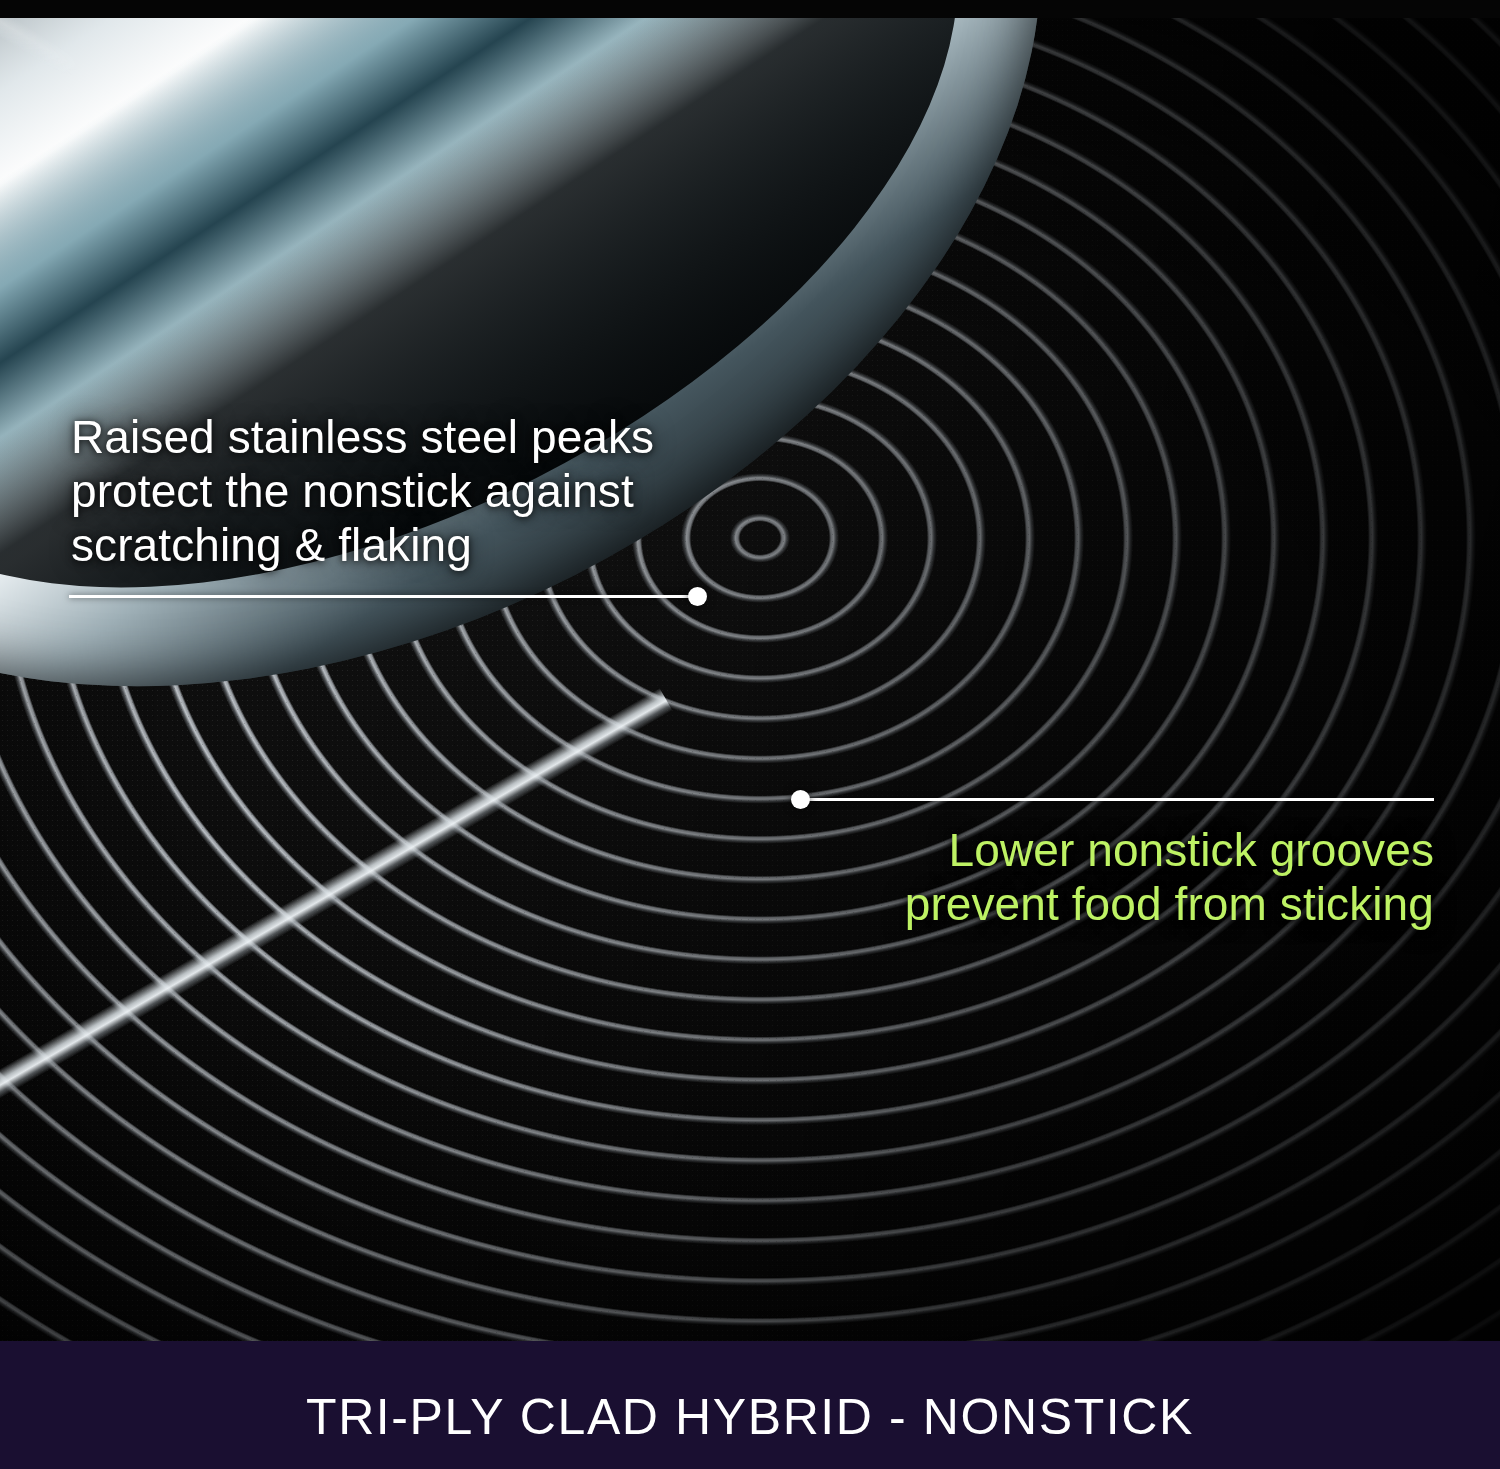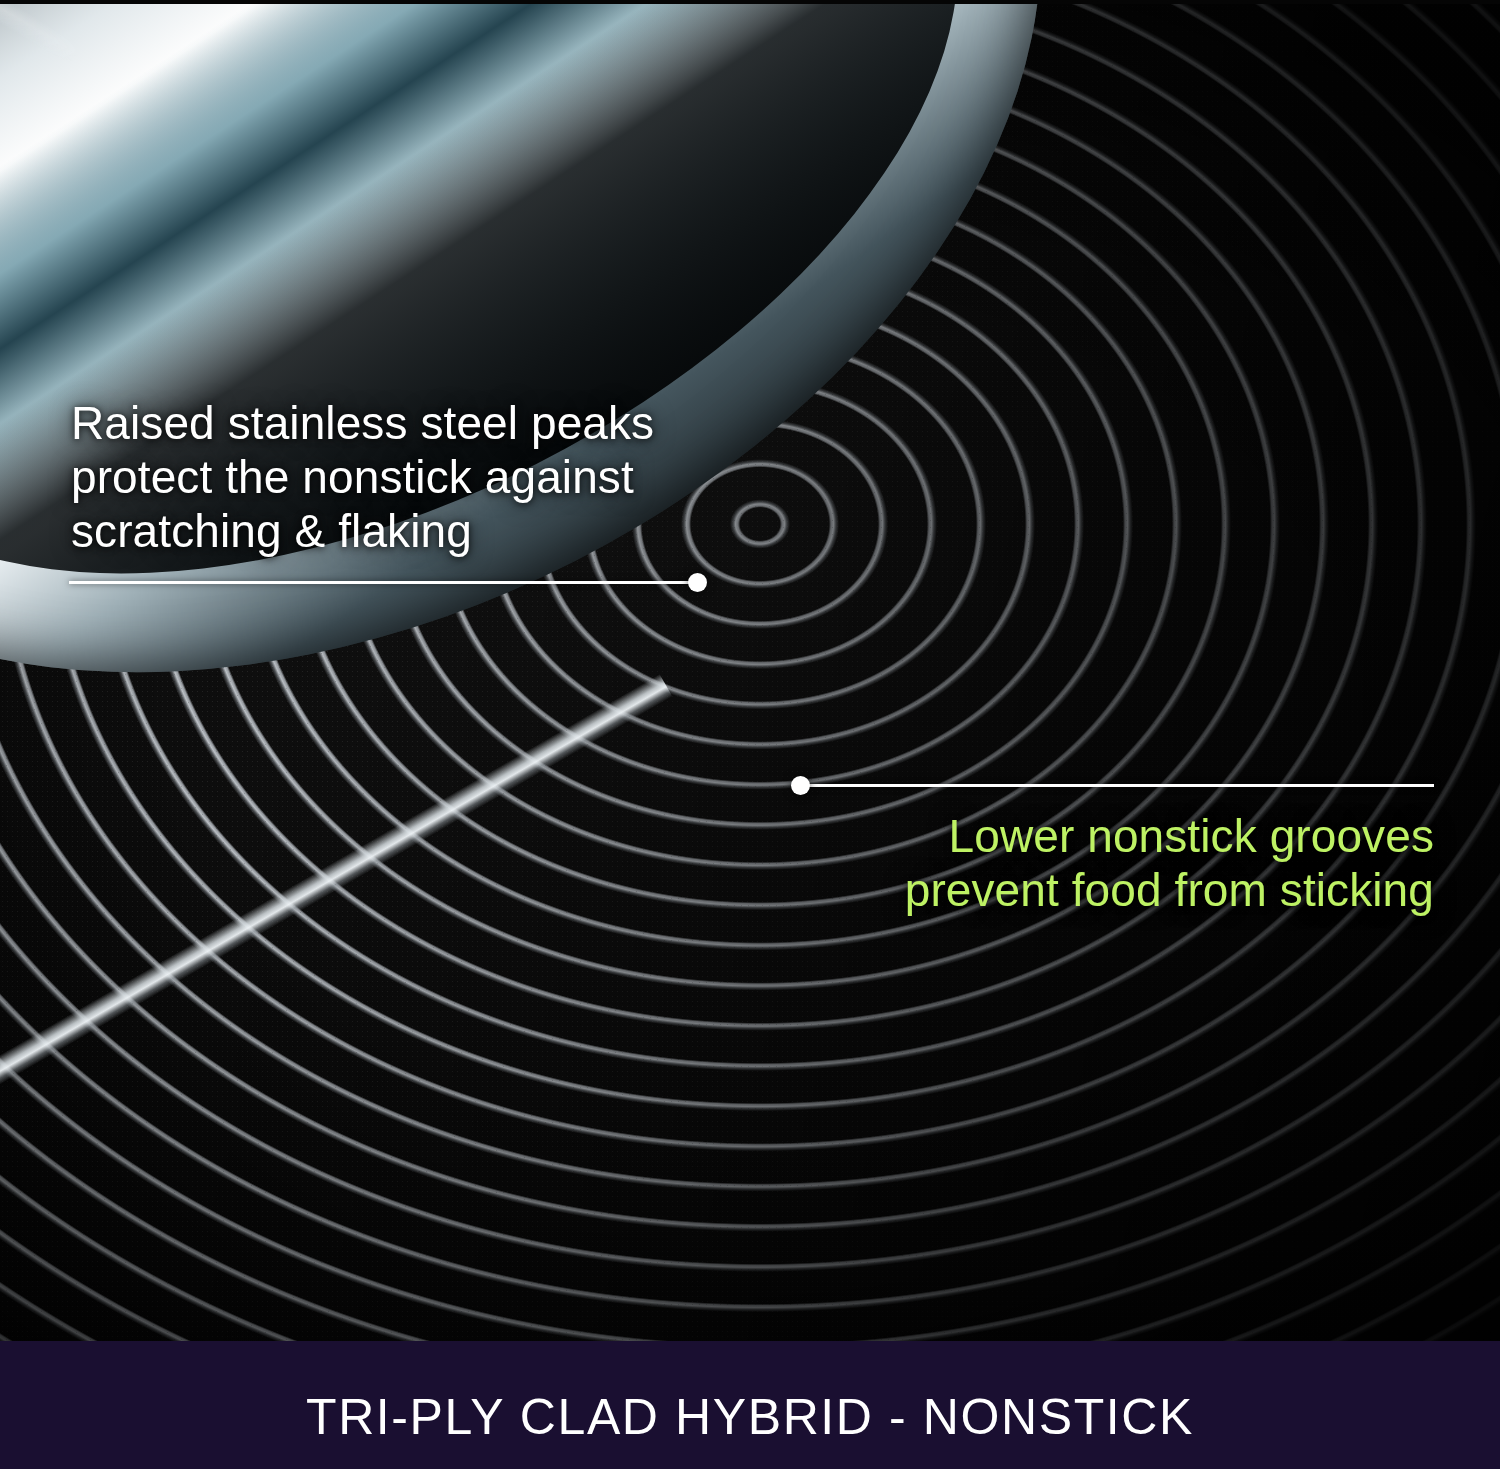--- a/index.html
+++ b/index.html
@@ -13,21 +13,21 @@
     width: 1500px;
     height: 1469px;
     overflow: hidden;
     font-family: "Liberation Sans", sans-serif;
     background: #050505;
   }
 
   
   #photo {
     position: absolute;
-    left: 0; top: 4px;
+    left: 0; top: 18px;
     width: 1500px;
     height: 1341px;
     overflow: hidden;
     background: #0a0a0a;
   }
 
   
   .table-bg {
     position: absolute;
     left: -60px; top: 1075px;

